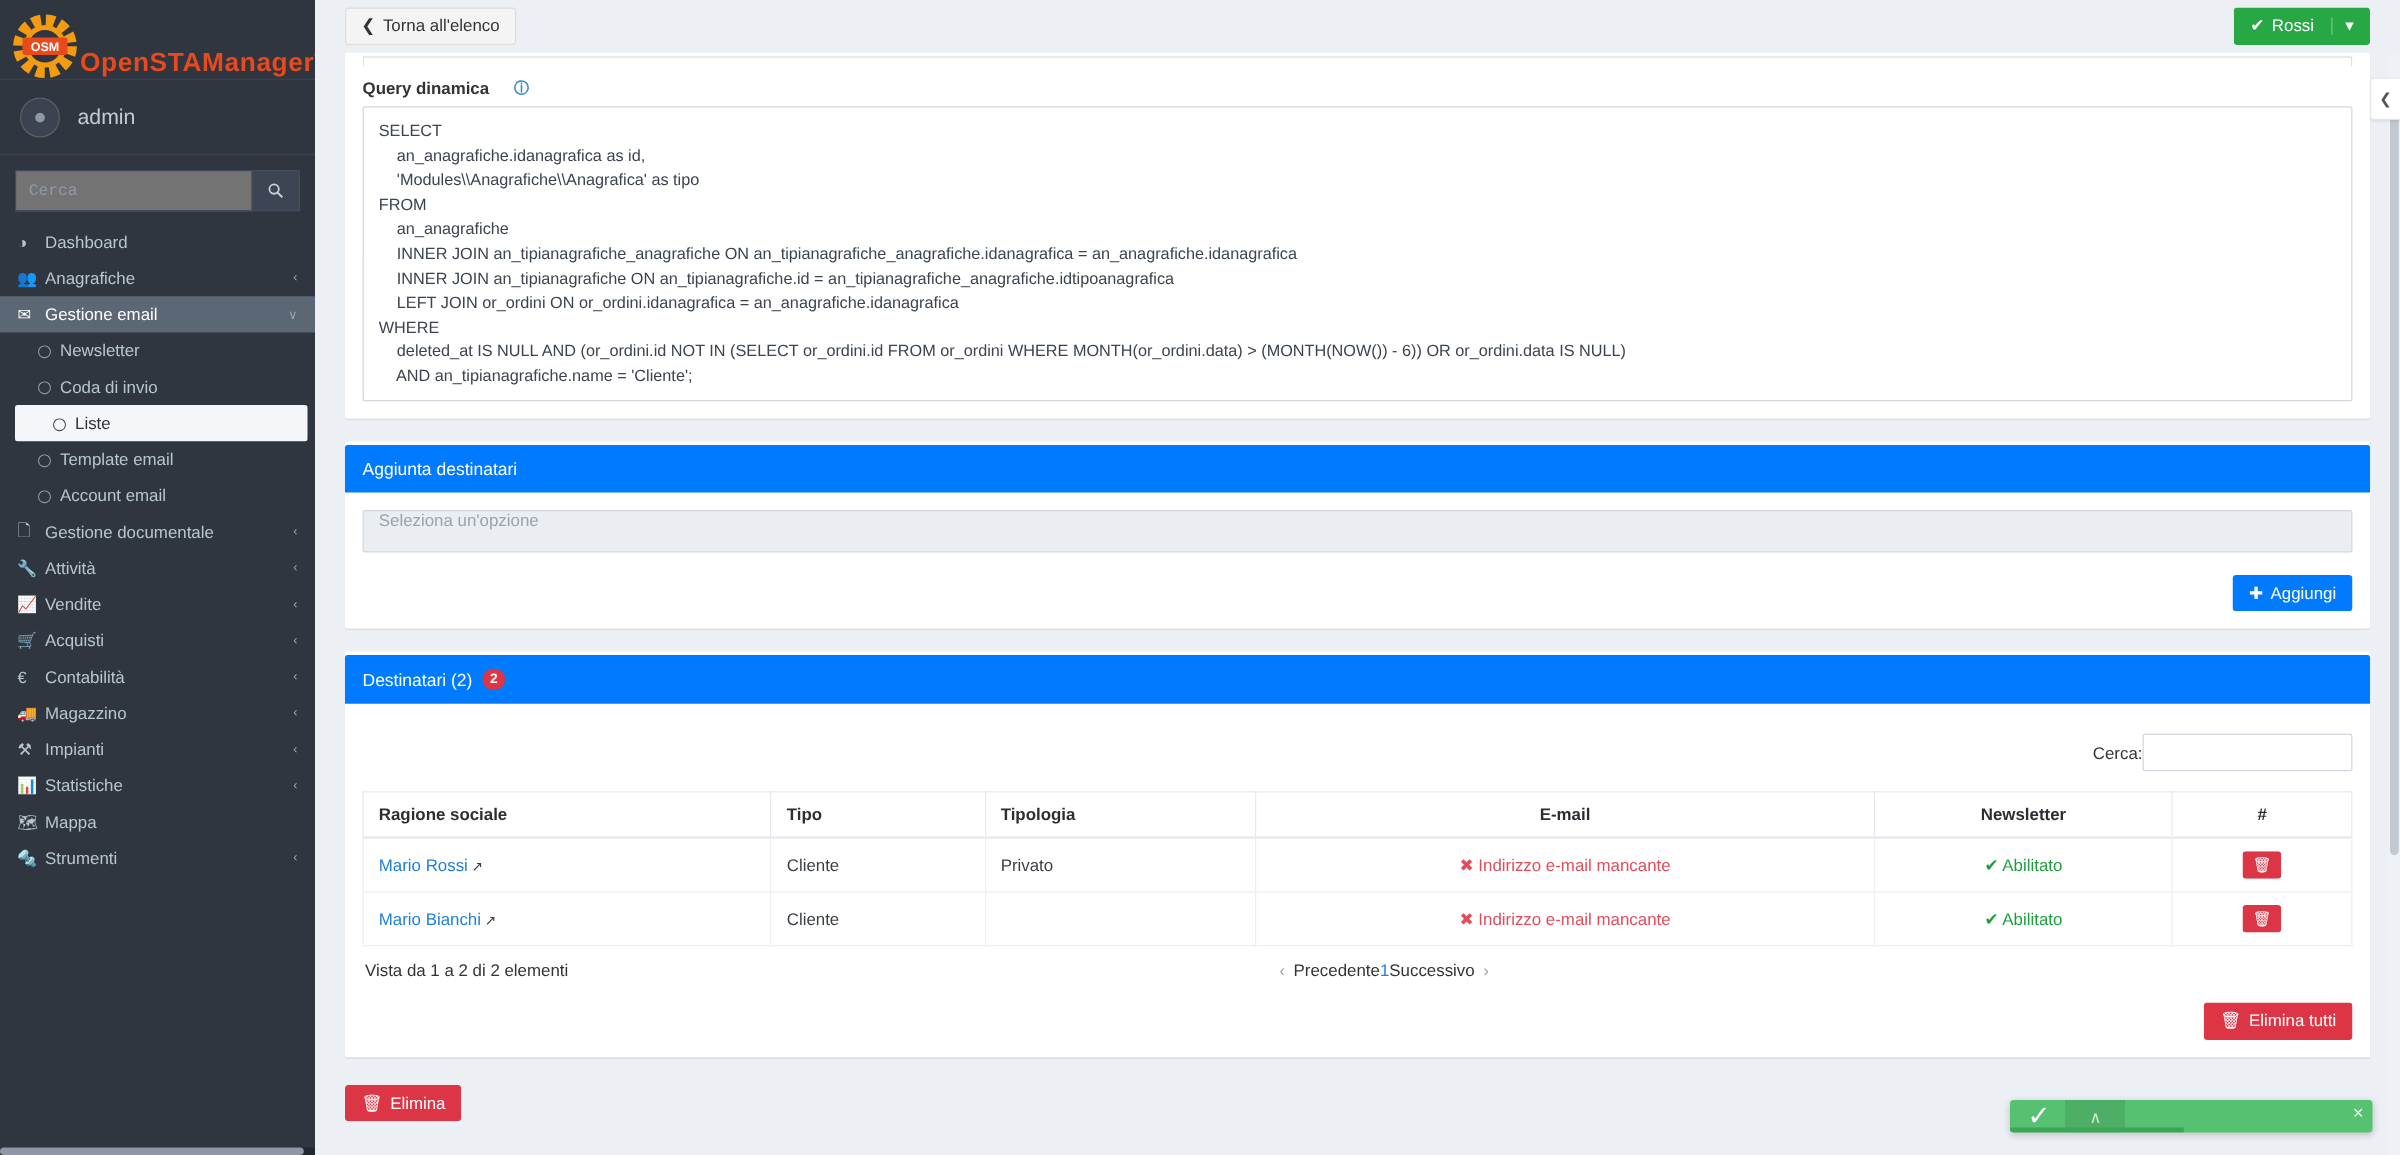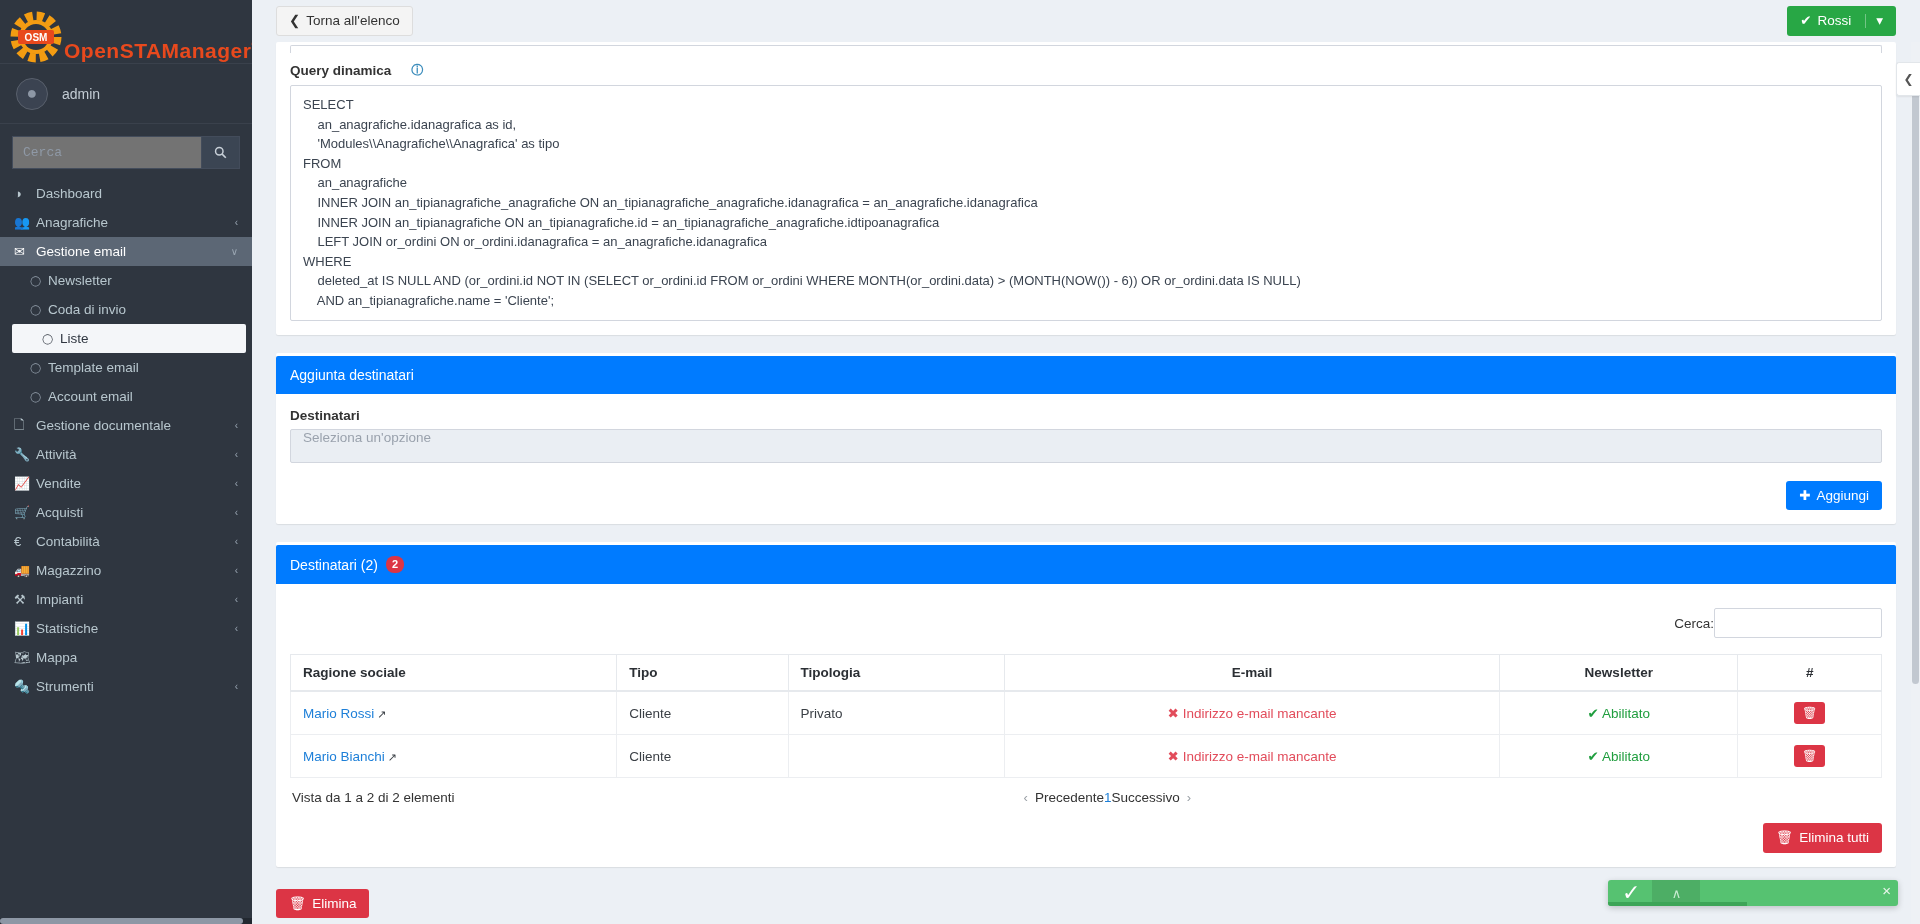--- a/index.html
+++ b/index.html
@@ -33,21 +33,21 @@
 
   .user-panel {
     display:flex; align-items:center; height:60px; padding:0 16px;
     border-bottom:1px solid #3a414c;
   }
   .avatar {
     width:32px;height:32px;border-radius:50%;background:#3b4351;
     border:1px solid #59606c; display:flex;align-items:center;justify-content:center;
     color:#8d97a5; font-size:18px;
   }
-  .user-name { margin-left:14px; color:#c3ccd4; font-size:14px; }
+  .user-name { margin-left:14px; color:#c3ccd4; font-size:17px; }
 
   .search-row { display:flex; padding:12px 12px 10px 12px; }
   .search-input {
     flex:1; height:33px; background:#737373; border:1px solid #434c5b;
     color:#cfd6de; padding:0 10px; font-size:13px; outline:none;
     font-family:Liberation Mono, monospace;
   }
   .search-input::placeholder { color:#8f99a6; }
   .search-btn {
     width:38px;height:33px;background:#3b4553;border:1px solid #434c5b;border-left:none;
@@ -364,21 +364,20 @@
 WHERE
     deleted_at IS NULL AND (or_ordini.id NOT IN (SELECT or_ordini.id FROM or_ordini WHERE MONTH(or_ordini.data) &gt; (MONTH(NOW()) - 6)) OR or_ordini.data IS NULL)
     AND an_tipianagrafiche.name = 'Cliente';</div>
       </div>
 
       <div class="card">
         <div class="card-head">
           <span>Aggiunta destinatari</span>
         </div>
         <div class="card-body">
-          <div class="field-label">Destinatari</div>
           <div class="select-like">
             <span>Seleziona un'opzione</span>
           </div>
           <div class="row-right">
             <div class="btn btn-primary">
               <span>✚</span>
               <span>Aggiungi</span>
             </div>
           </div>
         </div>

